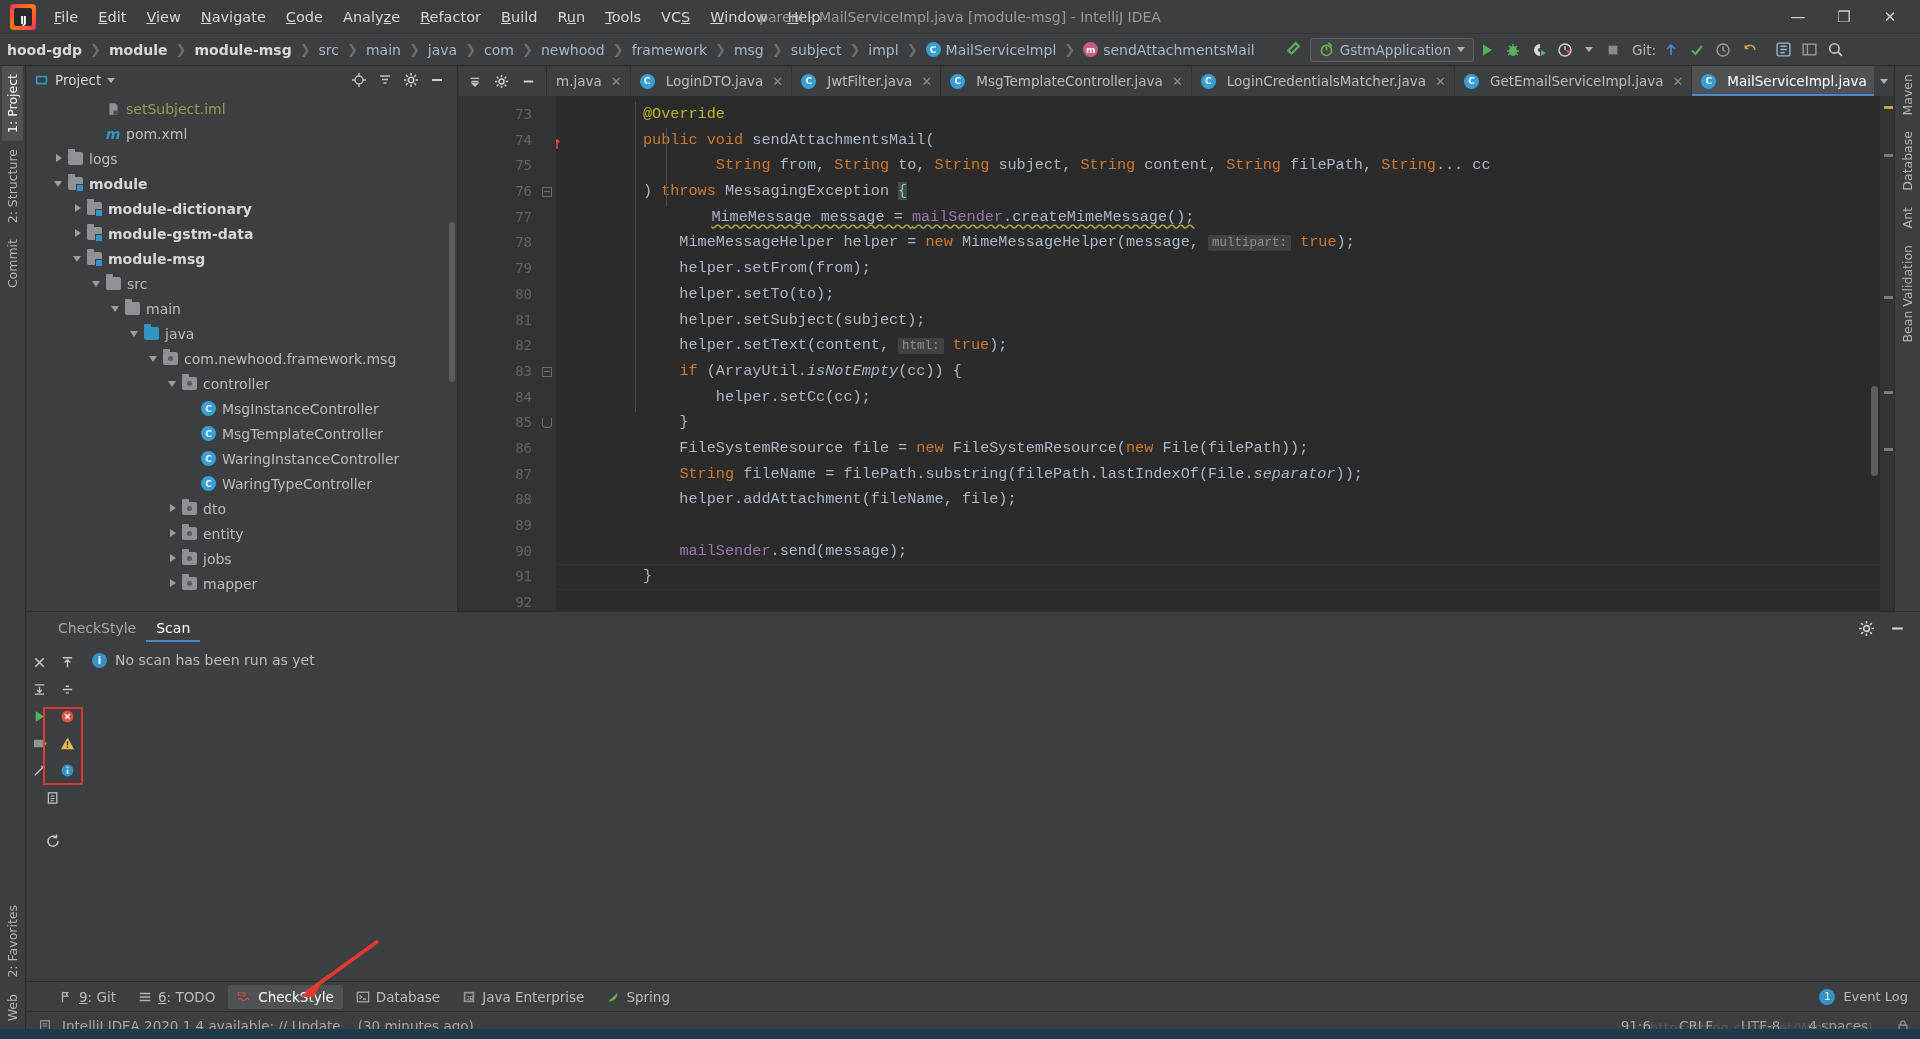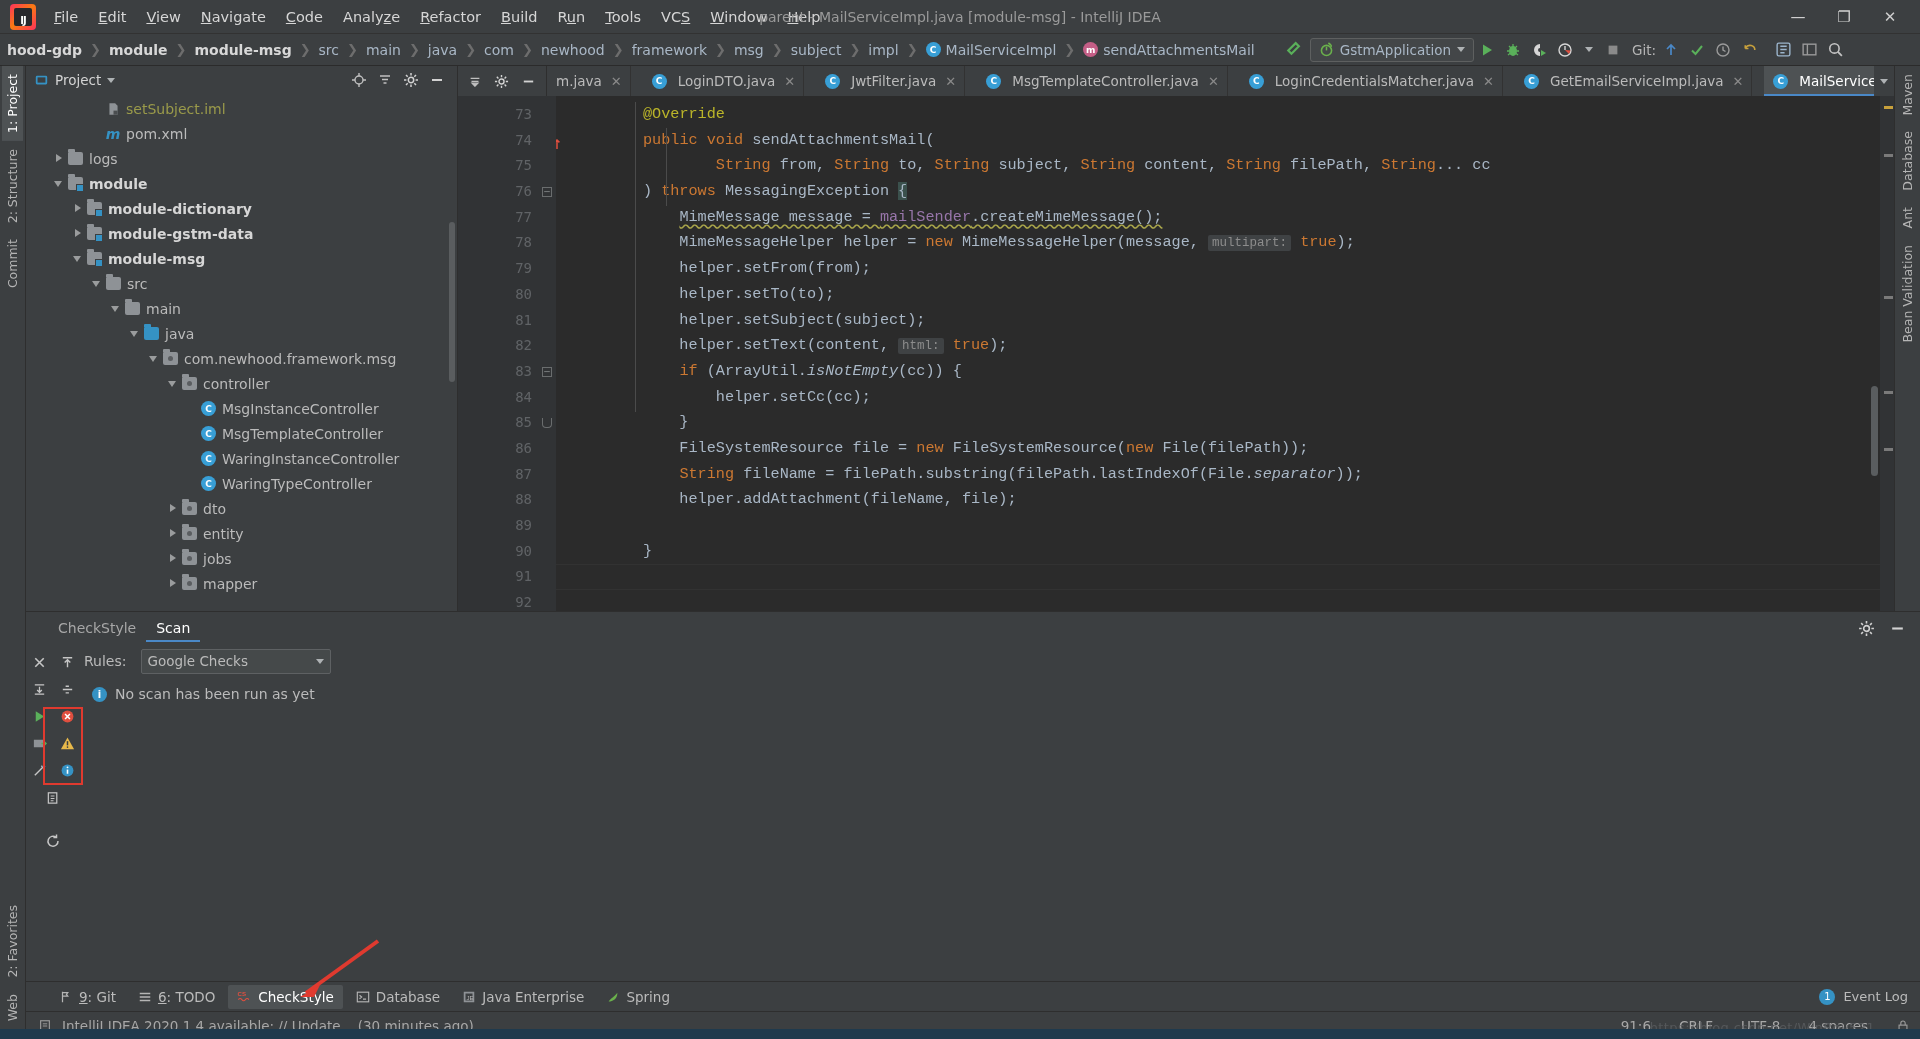--- a/index.html
+++ b/index.html
@@ -105,21 +105,21 @@
      display:flex;align-items:center;justify-content:center;flex:0 0 15px;margin-right:6px;}
   .lbl { color:#bbbbbb; }
   .lbl.bold { font-weight:bold; color:#d6d6d6; }
   .lbl.olive { color:#9a9a4a; }
   .tree-scroll { position:absolute; right:2px; top:128px; width:6px; height:160px; background:#5a5d5f; border-radius:3px; }
 
   
   .editor { flex:1 1 auto; display:flex; flex-direction:column; min-width:0; background:#2b2b2b; }
   .tabbar { height:30px; flex:0 0 30px; background:#3c3f41; display:flex; align-items:stretch; }
   .tb-left { display:flex; align-items:center; gap:12px; padding:0 10px; border-right:1px solid #2e2e2e;}
-  .tabs { display:flex; align-items:stretch; flex:1 1 auto; min-width:0; overflow:hidden;gap:12px;}
+  .tabs { display:flex; align-items:stretch; flex:1 1 auto; min-width:0; overflow:hidden;}
   .tab { display:flex;align-items:center;gap:6px;padding:0 8px 0 9px;font-size:13.5px;color:#bbbbbb;
     border-right:1px solid #323232; white-space:nowrap; }
   .tab.active { background:#4e5254; color:#ffffff; box-shadow:inset 0 -2px 0 #4a88c7; }
   .tab .x { color:#8a8a8a; font-size:13px; margin-left:3px; }
   .tabs-right { margin-left:auto; display:flex; align-items:center; padding:0 6px; }
 
   .code-area { flex:1 1 auto; display:flex; min-height:0; position:relative; overflow:hidden; background:#2b2b2b;}
   .gutter { width:80px; flex:0 0 80px; background:#313335; text-align:right; padding-top:6px; position:relative;}
   .gln { height:25.7px; line-height:25.7px; font-family:"DejaVu Sans Mono","Liberation Mono",monospace;
      font-size:14px; color:#606366; padding-right:6px; position:relative; }
@@ -129,21 +129,21 @@
      font-size:9px; line-height:8px; text-align:center; background:#313335;}
   .codewrap { flex:1 1 auto; min-width:0; position:relative; padding-top:6px; overflow:hidden; }
   .cl { height:25.7px; line-height:25.7px; font-family:Liberation Mono, monospace;
      font-size:15.2px; white-space:pre; color:#a9b7c6; padding-left:14px; }
   .kw { color:#cc7832; }
   .ann { color:#bbb529; }
   .fld { color:#9876aa; }
   .ital { font-style:italic; }
   .hintchip { background:#3f4244; color:#8c8c8c; border-radius:2px; padding:1px 4px; font-size:12.5px; }
   .warnu { text-decoration-line:underline; text-decoration-style:wavy; text-decoration-color:#a9a54a;
-    text-underline-offset:3px; }
+    text-underline-offset:3px;margin-left:32px; }
   .brace-hl { background:#3b514d; }
   .indent-guide { position:absolute; width:1px; background:#4b4b4b; }
   .caret-line { position:absolute; left:0; right:0; height:25.7px; border-top:1px solid #323232; border-bottom:1px solid #323232; }
 
   .errstripe { width:14px; flex:0 0 14px; background:#313335; position:relative; }
   .es-mark { position:absolute; right:1px; width:9px; height:3px; }
 
   .edit-scroll { position:absolute; right:16px; width:7px; background:#5a5d5f; border-radius:4px; }
 
   
@@ -633,20 +633,21 @@
                 <div class="cl">            helper.setTo(to);</div>
                 <div class="cl">            helper.setSubject(subject);</div>
                 <div class="cl">            helper.setText(content, <span class="hintchip">html:</span> <span class="kw">true</span>);</div>
                 <div class="cl">            <span class="kw">if</span> (ArrayUtil.<span class="ital">isNotEmpty</span>(cc)) {</div>
                 <div class="cl">                helper.setCc(cc);</div>
                 <div class="cl">            }</div>
                 <div class="cl">            FileSystemResource file = <span class="kw">new</span> FileSystemResource(<span class="kw">new</span> File(filePath));</div>
                 <div class="cl">            <span class="kw">String</span> fileName = filePath.substring(filePath.lastIndexOf(File.<span class="ital">separator</span>));</div>
                 <div class="cl">            helper.addAttachment(fileName, file);</div>
                 <div class="cl"></div>
+                <div class="cl">            <span class="fld">mailSender</span>.send(message);</div>
                 <div class="cl">        }</div>
                 <div class="cl"></div>
               </div>
             <div class="errstripe">
               <div class="es-mark" style="top:10px; background:#c8a13c;"></div>
               <div class="es-mark" style="top:58px; background:#7a7a7a;"></div>
               <div class="es-mark" style="top:200px; background:#7a7a7a;"></div>
               <div class="es-mark" style="top:295px; background:#7a7a7a;"></div>
               <div class="es-mark" style="top:352px; background:#7a7a7a;"></div>
             </div>
@@ -766,27 +767,20 @@
                 <svg width="16" height="16" viewBox="0 0 16 16">
                     <path d="M13 8 A5 5 0 1 1 11 4.2" stroke="#c6c6c6" stroke-width="1.5" fill="none"></path>
                     <path d="M11.5 1.5 L11.5 4.6 L8.4 4.6" stroke="#c6c6c6" stroke-width="1.5" fill="none"></path>
                   </svg>
               </div>
             </div>
             <div class="redbox"></div>
           </div>
 
           <div class="tw-body">
-            <div class="rules-row">
-              <span class="rules-lbl">Rules:</span>
-              <div class="combo">
-                <span>Google Checks</span>
-                <span class="arrow-dn"></span>
-              </div>
-            </div>
             <div class="scan-area">
               <div class="scan-msg">
                 <span class="infoicon">i</span>
                 <span>No scan has been run as yet</span>
               </div>
             </div>
           </div>
         </div>
       </div>
 

